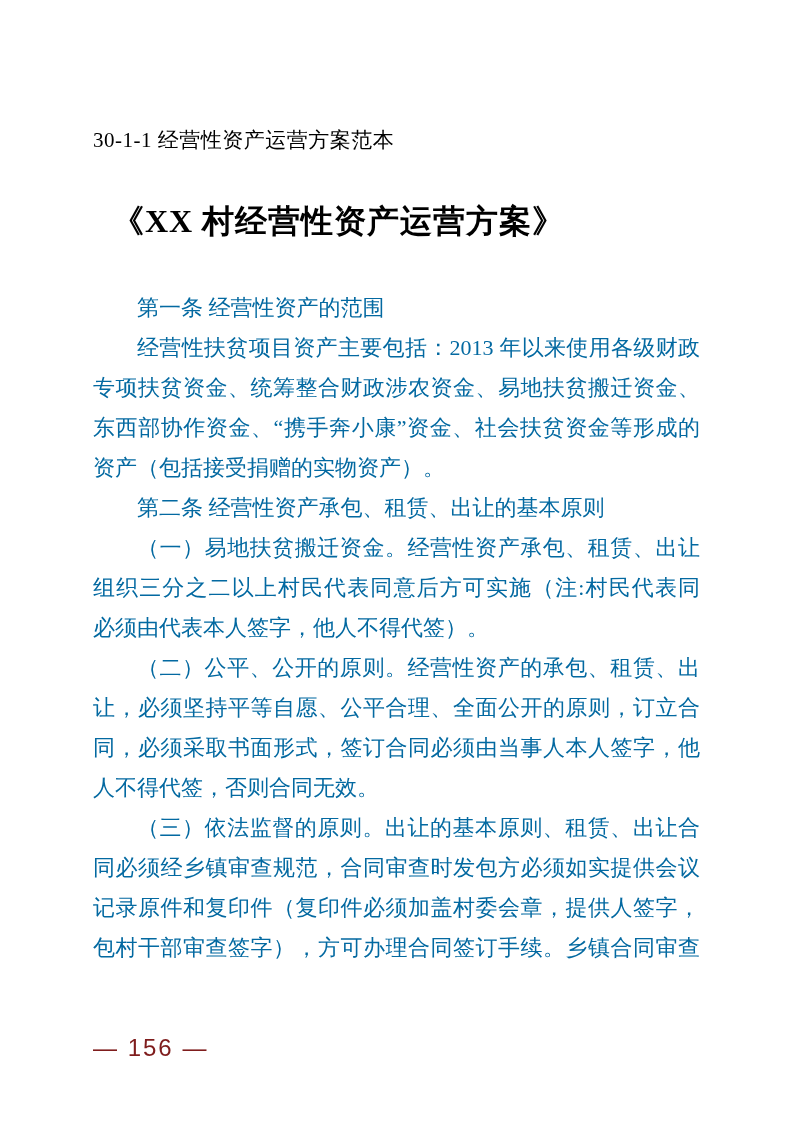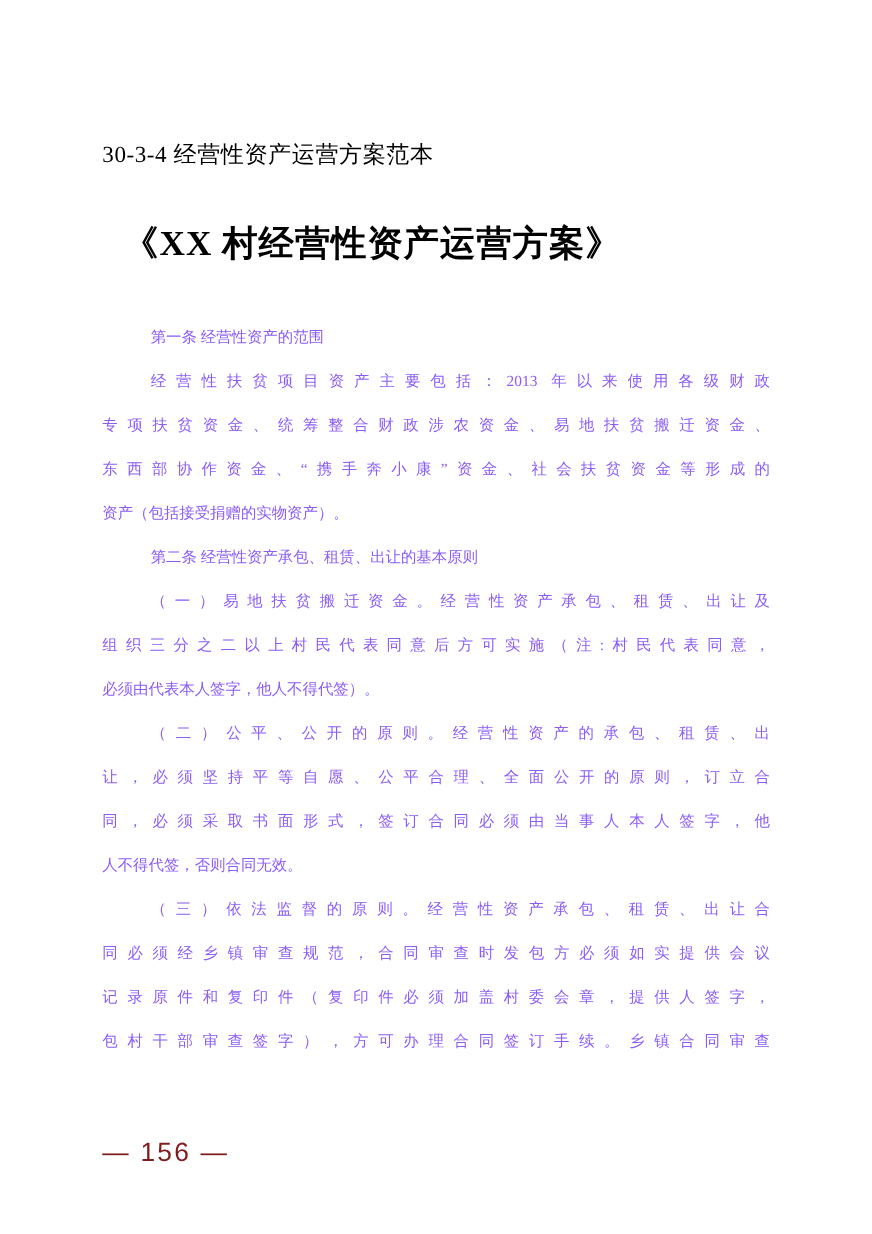--- a/index.html
+++ b/index.html
@@ -38,61 +38,61 @@
   }
   .doc-body {
     position: absolute;
     left: 93px;
     top: 288px;
     width: 607px;
   }
   .line {
     height: 40px;
     line-height: 40px;
-    font-size: 14px;
+    font-size: 22px;
     text-align: justify;
     text-align-last: justify;
     overflow: hidden;
-    color: #8b5cf6;
+    color: #0369a1;
   }
   .line.indent { padding-left: 44px; }
   .line.no-just { text-align: left; text-align-last: left; }
   .doc-footer {
     position: absolute;
     left: 93px;
     top: 1036px;
     font-family: "Liberation Sans", "DejaVu Sans", sans-serif;
     font-size: 24px;
     line-height: 24px;
     letter-spacing: 2px;
     color: #7f1d1d;
   }
 </style>
 </head>
 <body>
 
 <div class="page">
-  <div class="doc-header">30-3-4 经营性资产运营方案范本</div>
+  <div class="doc-header">30-1-1 经营性资产运营方案范本</div>
 
   <h1 class="doc-title">《XX 村经营性资产运营方案》</h1>
 
   <div class="doc-body" id="doc-body">
       <div class="line indent no-just">第一条 经营性资产的范围</div>
       <div class="line indent">经营性扶贫项目资产主要包括：2013 年以来使用各级财政</div>
       <div class="line">专项扶贫资金、统筹整合财政涉农资金、易地扶贫搬迁资金、</div>
       <div class="line">东西部协作资金、“携手奔小康”资金、社会扶贫资金等形成的</div>
       <div class="line no-just">资产（包括接受捐赠的实物资产）。</div>
       <div class="line indent no-just">第二条 经营性资产承包、租赁、出让的基本原则</div>
       <div class="line indent">（一）易地扶贫搬迁资金。经营性资产承包、租赁、出让及</div>
       <div class="line">组织三分之二以上村民代表同意后方可实施（注:村民代表同意，</div>
       <div class="line no-just">必须由代表本人签字，他人不得代签）。</div>
       <div class="line indent">（二）公平、公开的原则。经营性资产的承包、租赁、出</div>
       <div class="line">让，必须坚持平等自愿、公平合理、全面公开的原则，订立合</div>
       <div class="line">同，必须采取书面形式，签订合同必须由当事人本人签字，他</div>
       <div class="line no-just">人不得代签，否则合同无效。</div>
-      <div class="line indent">（三）依法监督的原则。经营性资产承包、租赁、出让合</div>
+      <div class="line indent">（三）依法监督的原则。出让的基本原则、租赁、出让合</div>
       <div class="line">同必须经乡镇审查规范，合同审查时发包方必须如实提供会议</div>
       <div class="line">记录原件和复印件（复印件必须加盖村委会章，提供人签字，</div>
       <div class="line">包村干部审查签字），方可办理合同签订手续。乡镇合同审查</div>
     </div>
 
   <div class="doc-footer">— 156 —</div>
 </div>
 
 </body></html>

